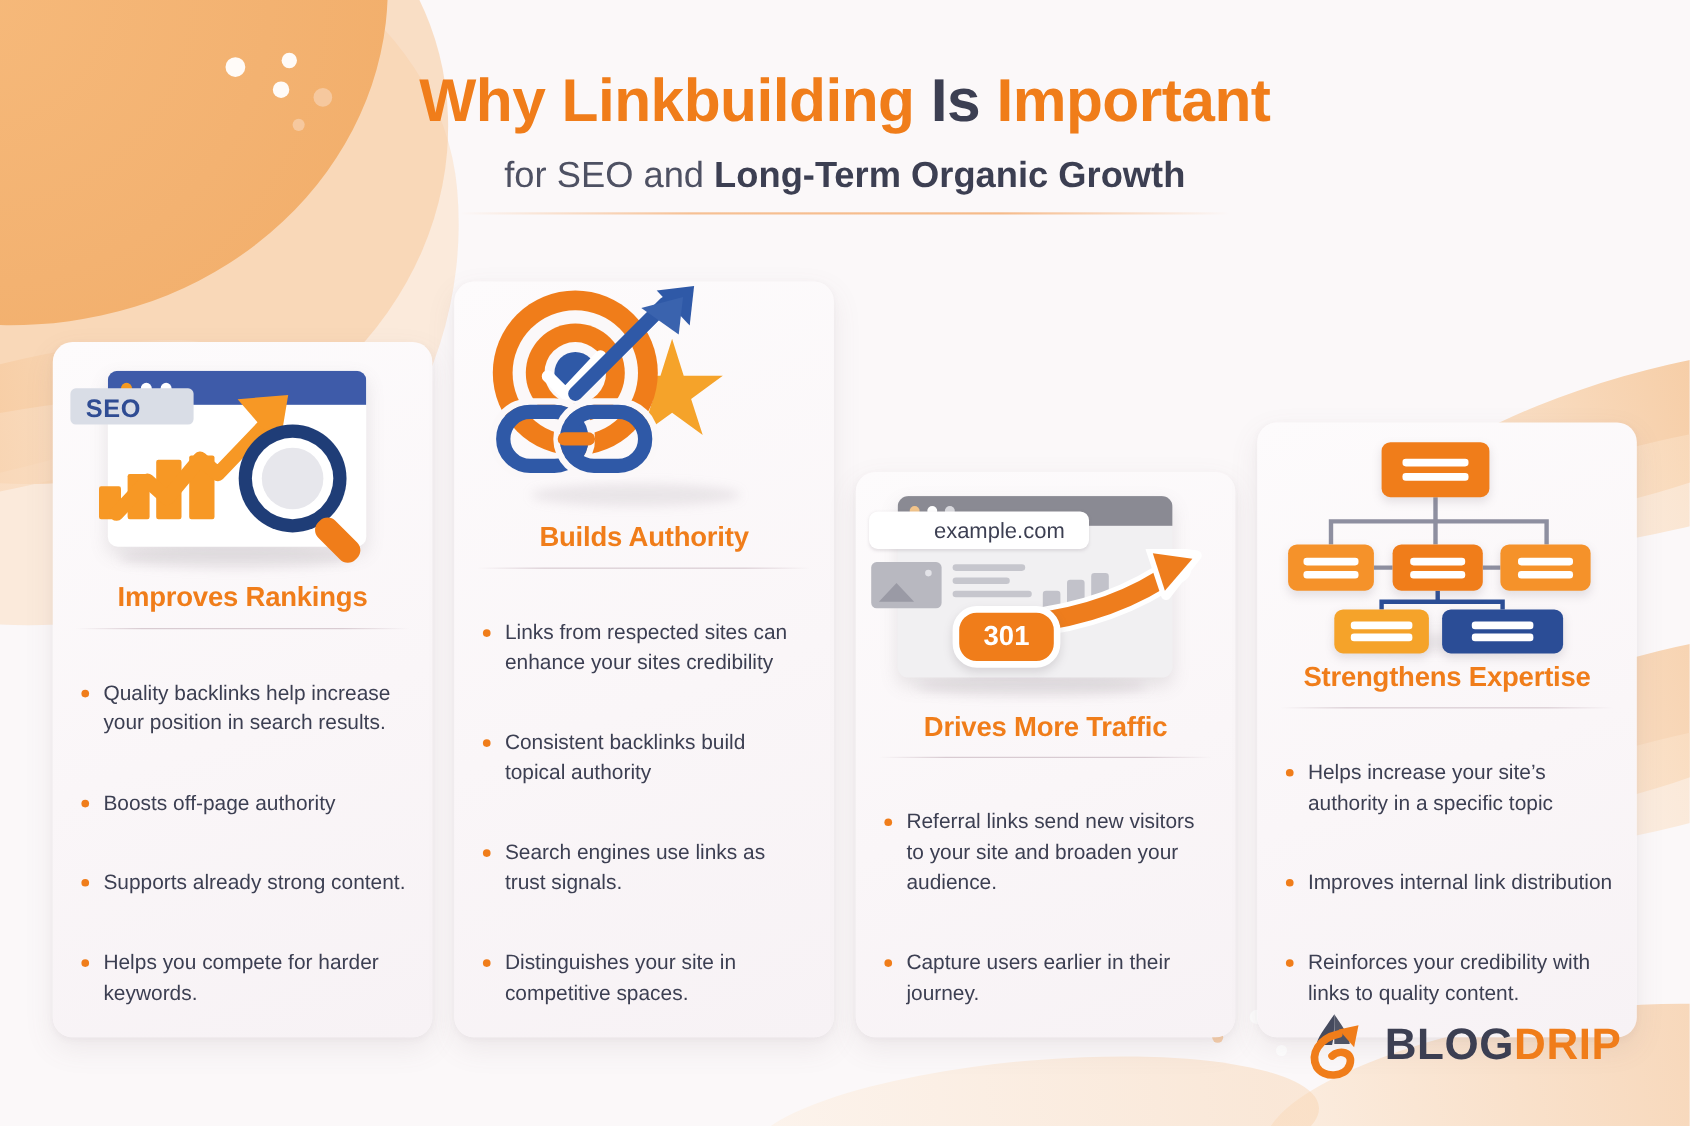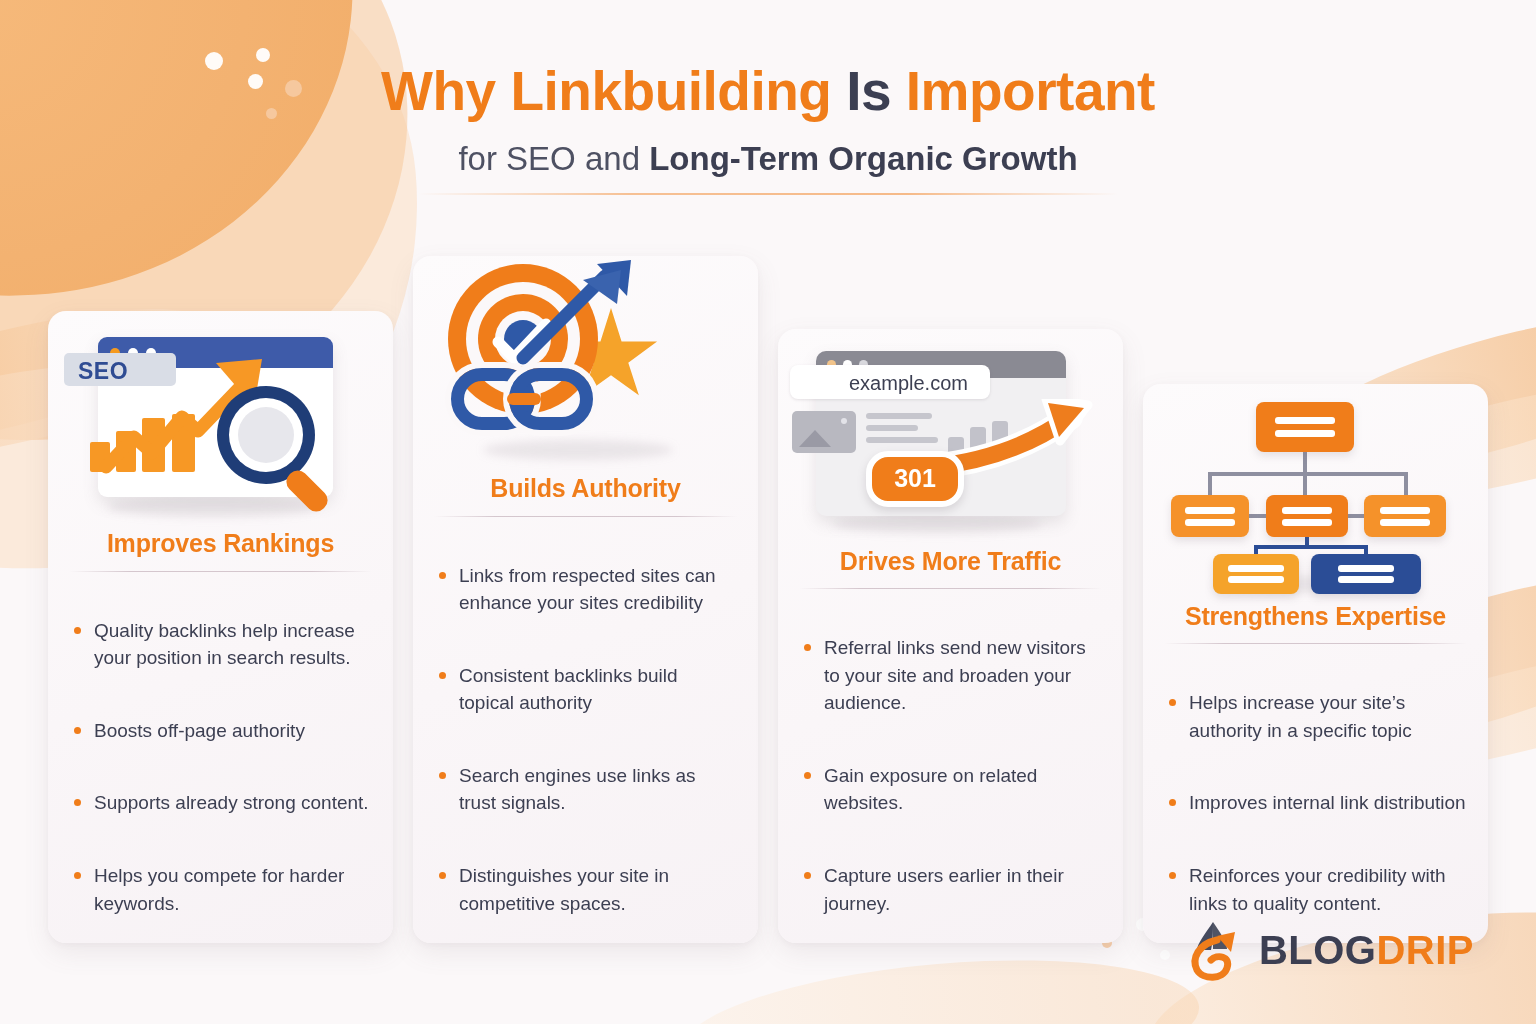--- a/index.html
+++ b/index.html
@@ -319,21 +319,20 @@
             <path d="M128 0 L170 6 L142 42 Z" fill="#ffffff" stroke="#ffffff" stroke-width="9" stroke-linejoin="round"></path>
             <path d="M130 4 L166 9 L141 38 Z" fill="#ee7d1d"></path>
           </svg>
           <div class="badge301">301</div>
         </div>
       </div>
       <div class="card-title">Drives More Traffic</div>
       <div class="card-rule"></div>
       <ul class="bullets">
         <li>Referral links send new visitors to your site and broaden your audience.</li>
-        <li>Gain exposure on related websites.</li>
         <li>Capture users earlier in their journey.</li>
       </ul>
     </div>
 
     <div class="card">
       <div class="card-art">
         <div class="ill">
           <div class="shadow-ellipse" style="left:70px;top:192px;width:190px;height:16px;"></div>
           <div class="tree">
             <svg style="position:absolute;left:0;top:0;" width="300" height="200">

